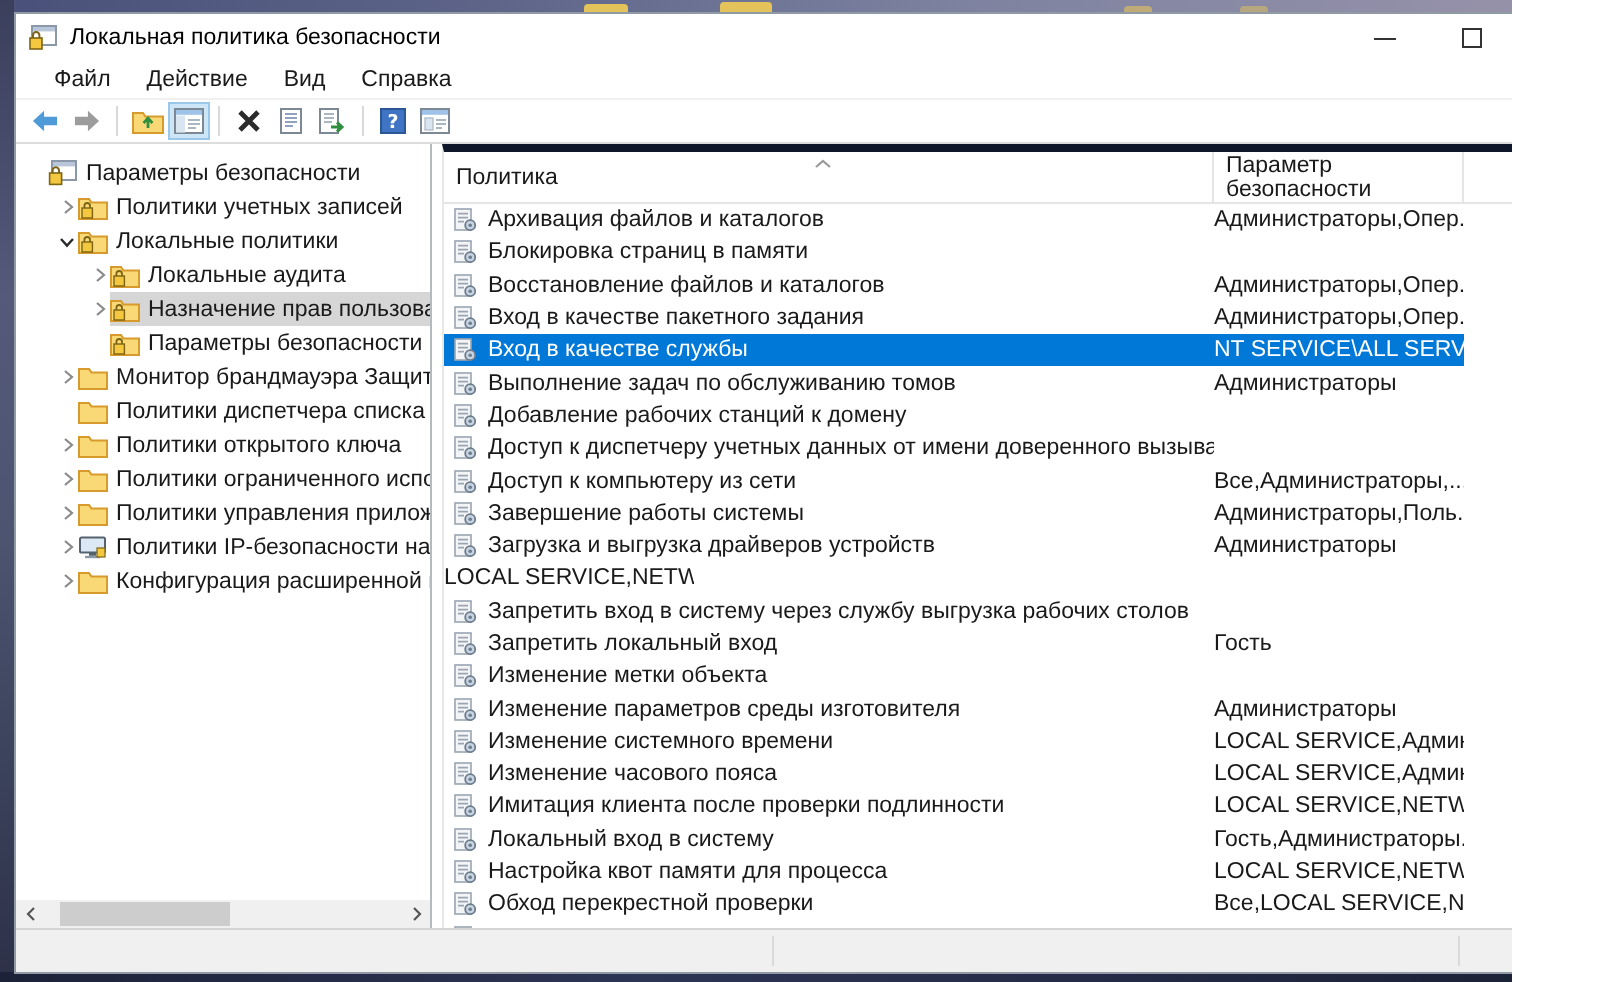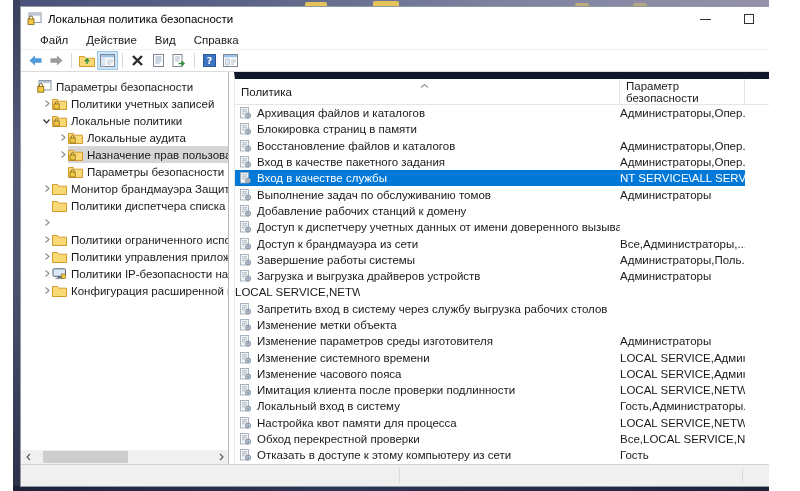--- a/index.html
+++ b/index.html
@@ -1,19 +1,19 @@
 <!DOCTYPE html>
 <html><head>
 <meta charset="utf-8">
 <style>
   * { margin:0; padding:0; box-sizing:border-box; }
   html,body { width:800px; height:491px; overflow:hidden; }
   body { font-family:"Liberation Sans","DejaVu Sans",sans-serif; font-size:11.5px; color:#1a1a1a; }
 
-  .screen { position:relative; width:756px; height:491px; background:#14532d; overflow:hidden;margin-left:13px; }
+  .screen { position:relative; width:756px; height:491px; background:#14532d; overflow:hidden; }
 
   
   .desk-top { position:absolute; left:0; top:0; width:800px; height:6px;
     background:linear-gradient(90deg,#49517a 0%,#5d6488 30%,#7d82a0 60%,#9a94ab 100%); }
   .blob { position:absolute; background:#e4c35a; border-radius:2px 2px 0 0; }
   .desk-left { position:absolute; left:0; top:0; width:7px; height:491px;
     background:linear-gradient(180deg,#3a3f5c 0%,#55597a 30%,#4c5470 55%,#2c3148 100%); }
   .desk-bottom { position:absolute; left:0; bottom:0; width:800px; height:5px;
     background:linear-gradient(90deg,#1c2238,#2d3555 40%,#232a45 70%,#1a2034); }
 
@@ -46,21 +46,21 @@
   .t-hl { display:flex; align-items:center; height:17px; padding-right:3px;justify-content:center; }
   .trow.sel .t-hl { background:#d6d6d6; }
 
   
   .hscroll { position:absolute; left:0; right:0; bottom:0; height:14px; background:#f0f0f0; display:flex; align-items:center; }
   .hs-arrow { width:14px; height:14px; display:flex; align-items:center; justify-content:center; }
   .hs-track { position:relative; flex:1; height:14px; }
   .hs-thumb { position:absolute; left:8px; top:1px; width:85px; height:12px; background:#cdcdcd; }
 
   
-  .list-pane { flex:1 1 auto; margin-left:5px; border-left:1px solid #e8e8e8; border-top:7px solid #0f172a; position:relative; overflow:hidden; background:#fff; }
+  .list-pane { flex:1 1 auto; margin-left:5px; border-left:1px solid #e8e8e8; border-top:4px solid #0f172a; position:relative; overflow:hidden; background:#fff; }
   .list-head { height:26px; display:flex; border-bottom:1px solid #e5e5e5; position:relative; }
   .hcell { display:flex; align-items:center; padding-left:6px; border-right:1px solid #e5e5e5; color:#1a1a1a; }
   .hcell.c1 { width:385px; }
   .hcell.c2 { width:125px; }
   .sort-chev { position:absolute; left:185px; top:0px; }
   .list-rows { position:absolute; left:0; right:14px; top:26px; bottom:0; overflow:hidden; }
   .lrow { height:16.3px; display:flex; align-items:center; }
   .lcell1 { width:385px; display:flex; align-items:center; height:100%; overflow:hidden; white-space:nowrap; }
   .lcell2 { width:125px; height:100%; display:flex; align-items:center; overflow:hidden; white-space:nowrap; }
   .l-ic { width:13px; height:12px; margin:0 5px 0 4px; flex:0 0 auto; }
@@ -311,20 +311,28 @@
                 </span>
                 <span>Политики диспетчера списка сетей</span>
               </span>
             </div>
             <div class="trow" style="padding-left: 20px;">
               <span class="t-arrow">
                 <svg width="8" height="9">
                   <path d="M2.5 1.5 L6 4.5 L2.5 7.5" fill="none" stroke="#8a8a8a" stroke-width="1.1"></path>
                 </svg>
               </span>
+              <span class="t-hl">
+                <span class="t-ic">
+                  <svg width="15" height="12" viewBox="0 0 15 12">
+                    <path d="M0.5 1.5 h5 l1.2 1.7 H14.5 V11.5 H0.5 Z" fill="#f9d975" stroke="#d79b2d" stroke-width="1"></path>
+                  </svg>
+                </span>
+                <span>Политики открытого ключа</span>
+              </span>
             </div>
             <div class="trow" style="padding-left: 20px;">
               <span class="t-arrow">
                 <svg width="8" height="9">
                   <path d="M2.5 1.5 L6 4.5 L2.5 7.5" fill="none" stroke="#8a8a8a" stroke-width="1.1"></path>
                 </svg>
               </span>
               <span class="t-hl">
                 <span class="t-ic">
                   <svg width="15" height="12" viewBox="0 0 15 12">
@@ -512,21 +520,21 @@
               <span class="lcell2"></span>
             </div>
             <div class="lrow">
               <span class="lcell1">
                 <span class="l-ic"><svg width="13" height="12" viewBox="0 0 12 12">
                     <rect x="1" y="0.5" width="8" height="10.5" fill="#f2f4f6" stroke="#9aa5b1" stroke-width="0.8"></rect>
                     <path d="M2.5 2.8 h5 M2.5 4.8 h5 M2.5 6.8 h3" stroke="#9aa5b1" stroke-width="0.8"></path>
                     <circle cx="8.6" cy="8.6" r="2.5" fill="#c7d3e0" stroke="#6b7c8d" stroke-width="0.9"></circle>
                     <circle cx="8.6" cy="8.6" r="0.9" fill="#6b7c8d"></circle>
                   </svg></span>
-                <span>Доступ к брандмауэра из сети</span>
+                <span>Доступ к компьютеру из сети</span>
               </span>
               <span class="lcell2">Все,Администраторы,...</span>
             </div>
             <div class="lrow">
               <span class="lcell1">
                 <span class="l-ic"><svg width="13" height="12" viewBox="0 0 12 12">
                     <rect x="1" y="0.5" width="8" height="10.5" fill="#f2f4f6" stroke="#9aa5b1" stroke-width="0.8"></rect>
                     <path d="M2.5 2.8 h5 M2.5 4.8 h5 M2.5 6.8 h3" stroke="#9aa5b1" stroke-width="0.8"></path>
                     <circle cx="8.6" cy="8.6" r="2.5" fill="#c7d3e0" stroke="#6b7c8d" stroke-width="0.9"></circle>
                     <circle cx="8.6" cy="8.6" r="0.9" fill="#6b7c8d"></circle>
@@ -554,20 +562,32 @@
               <span class="lcell1">
                 <span class="l-ic"><svg width="13" height="12" viewBox="0 0 12 12">
                     <rect x="1" y="0.5" width="8" height="10.5" fill="#f2f4f6" stroke="#9aa5b1" stroke-width="0.8"></rect>
                     <path d="M2.5 2.8 h5 M2.5 4.8 h5 M2.5 6.8 h3" stroke="#9aa5b1" stroke-width="0.8"></path>
                     <circle cx="8.6" cy="8.6" r="2.5" fill="#c7d3e0" stroke="#6b7c8d" stroke-width="0.9"></circle>
                     <circle cx="8.6" cy="8.6" r="0.9" fill="#6b7c8d"></circle>
                   </svg></span>
                 <span>Запретить вход в систему через службу выгрузка рабочих столов</span>
               </span>
               <span class="lcell2"></span>
+            </div>
+            <div class="lrow">
+              <span class="lcell1">
+                <span class="l-ic"><svg width="13" height="12" viewBox="0 0 12 12">
+                    <rect x="1" y="0.5" width="8" height="10.5" fill="#f2f4f6" stroke="#9aa5b1" stroke-width="0.8"></rect>
+                    <path d="M2.5 2.8 h5 M2.5 4.8 h5 M2.5 6.8 h3" stroke="#9aa5b1" stroke-width="0.8"></path>
+                    <circle cx="8.6" cy="8.6" r="2.5" fill="#c7d3e0" stroke="#6b7c8d" stroke-width="0.9"></circle>
+                    <circle cx="8.6" cy="8.6" r="0.9" fill="#6b7c8d"></circle>
+                  </svg></span>
+                <span>Запретить локальный вход</span>
+              </span>
+              <span class="lcell2">Гость</span>
             </div>
             <div class="lrow">
               <span class="lcell1">
                 <span class="l-ic"><svg width="13" height="12" viewBox="0 0 12 12">
                     <rect x="1" y="0.5" width="8" height="10.5" fill="#f2f4f6" stroke="#9aa5b1" stroke-width="0.8"></rect>
                     <path d="M2.5 2.8 h5 M2.5 4.8 h5 M2.5 6.8 h3" stroke="#9aa5b1" stroke-width="0.8"></path>
                     <circle cx="8.6" cy="8.6" r="2.5" fill="#c7d3e0" stroke="#6b7c8d" stroke-width="0.9"></circle>
                     <circle cx="8.6" cy="8.6" r="0.9" fill="#6b7c8d"></circle>
                   </svg></span>
                 <span>Изменение метки объекта</span>

